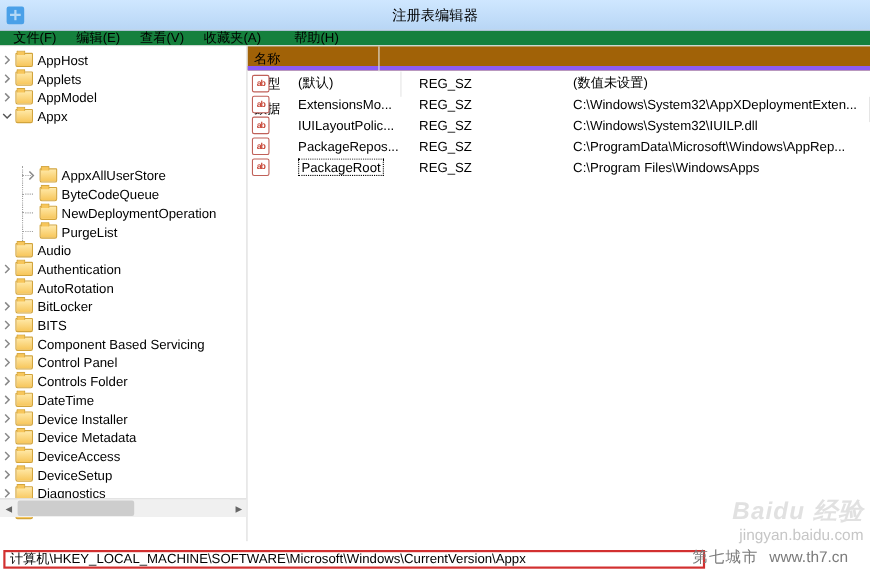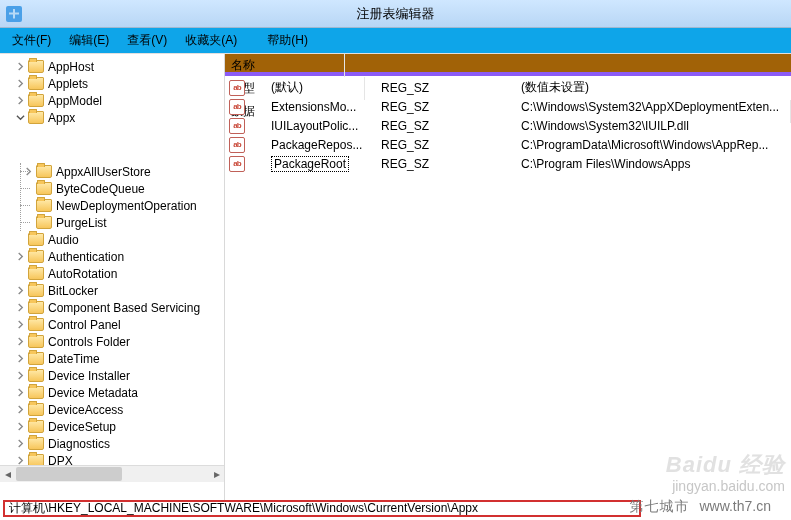--- a/index.html
+++ b/index.html
@@ -3,28 +3,28 @@
 <meta charset="utf-8">
 <style>
 * { margin: 0; padding: 0; box-sizing: border-box; font-family: "Microsoft YaHei", "Segoe UI", Tahoma, sans-serif; }
 body { width: 791px; height: 520px; background: #fff; font-size: 12px; overflow: hidden; position: relative; }
 
 .titlebar { height: 28px; background: linear-gradient(#cfe7ff, #b8d6f5); display: flex; align-items: center; position: relative; border-bottom: 1px solid #a0b8d0; }
 .titlebar .title { position: absolute; left: 50%; transform: translateX(-50%); color: #000; font-size: 13px; }
 .app-icon { width: 16px; height: 16px; margin-left: 6px; background: #4aa0e8; border-radius: 2px; display: inline-block; position: relative; }
 .app-icon::before { content: ""; position: absolute; inset: 3px; background: #fff; clip-path: polygon(0 40%, 40% 40%, 40% 0, 60% 0, 60% 40%, 100% 40%, 100% 60%, 60% 60%, 60% 100%, 40% 100%, 40% 60%, 0 60%); opacity: .6; }
 
-.menubar { height: 26px; background: #0ea5e9; display: flex; align-items: center; padding-left: 4px; gap: 2px; border-bottom: 1px solid #e0e0e0; }
+.menubar { height: 14px; background: #15803d; display: flex; align-items: center; padding-left: 4px; gap: 2px; border-bottom: 1px solid #e0e0e0; }
 .menubar .mi { padding: 2px 8px; cursor: default; }
 
 .client { display: flex; height: calc(100% - 28px - 22px - 20px); }
 
 .tree-pane { width: 225px; overflow: hidden; border-right: 1px solid #d9d9d9; background: #fff; position: relative; }
 .tree-inner { padding: 4px 0 4px 0; position: relative; height: 100%; overflow-y: auto; overflow-x: hidden; }
-.tree-row { display: flex; align-items: center; height: 17px; white-space: nowrap; padding-left: 14px; }
+.tree-row { display: flex; align-items: center; height: 17px; white-space: nowrap; padding-left: 0; }
 .expander { width: 12px; height: 12px; display: inline-flex; align-items: center; justify-content: center; margin-right: 2px; color: #666; }
 .expander svg { width: 9px; height: 9px; }
 .folder { width: 16px; height: 13px; margin-right: 4px; background: linear-gradient(#ffe9a8, #f7c65b); border: 1px solid #d2a43b; border-radius: 1px 1px 2px 2px; position: relative; }
 .folder::before { content: ""; position: absolute; top: -3px; left: 0; width: 6px; height: 3px; background: #f7c65b; border: 1px solid #d2a43b; border-bottom: none; border-radius: 1px 1px 0 0; }
 .tree-label { color: #000; }
 .child-group { position: relative; margin-top: 37px; }
 .child-group::before { content: ""; position: absolute; left: 20px; top: 0; bottom: 0; border-left: 1px dotted #a0a0a0; }
 .child-row { padding-left: 22px !important; position: relative; }
 .child-row::before { content: ""; position: absolute; left: 20px; top: 8px; width: 10px; border-top: 1px dotted #a0a0a0; }
 
@@ -168,20 +168,29 @@
           <span class="folder"></span>
           <span class="tree-label">BitLocker</span>
         </div>
         <div class="tree-row">
           <span class="expander">
             <svg viewBox="0 0 10 10">
               <path d="M3 1 L7 5 L3 9" fill="none" stroke="#888" stroke-width="1.5"></path>
             </svg>
           </span>
           <span class="folder"></span>
+          <span class="tree-label">BITS</span>
+        </div>
+        <div class="tree-row">
+          <span class="expander">
+            <svg viewBox="0 0 10 10">
+              <path d="M3 1 L7 5 L3 9" fill="none" stroke="#888" stroke-width="1.5"></path>
+            </svg>
+          </span>
+          <span class="folder"></span>
           <span class="tree-label">Component Based Servicing</span>
         </div>
         <div class="tree-row">
           <span class="expander">
             <svg viewBox="0 0 10 10">
               <path d="M3 1 L7 5 L3 9" fill="none" stroke="#888" stroke-width="1.5"></path>
             </svg>
           </span>
           <span class="folder"></span>
           <span class="tree-label">Control Panel</span>

